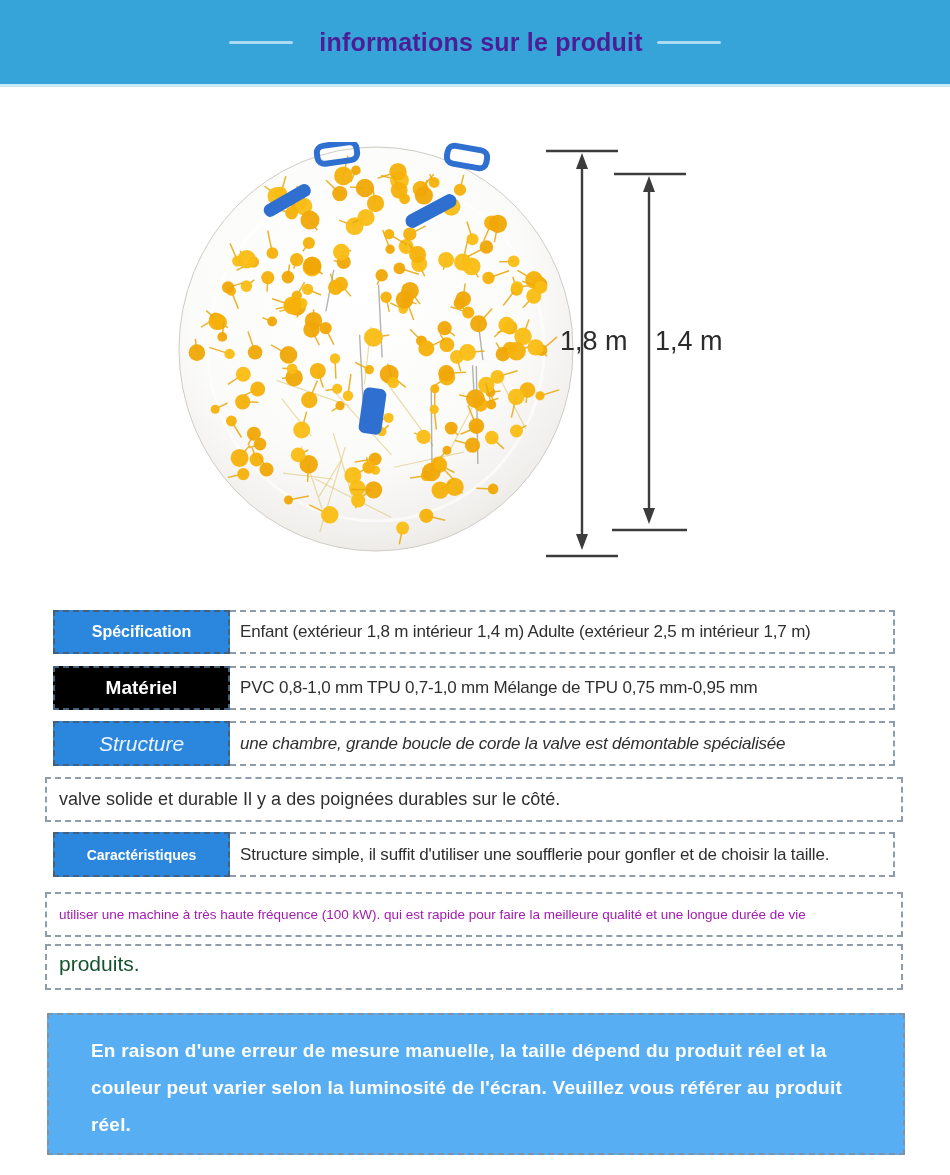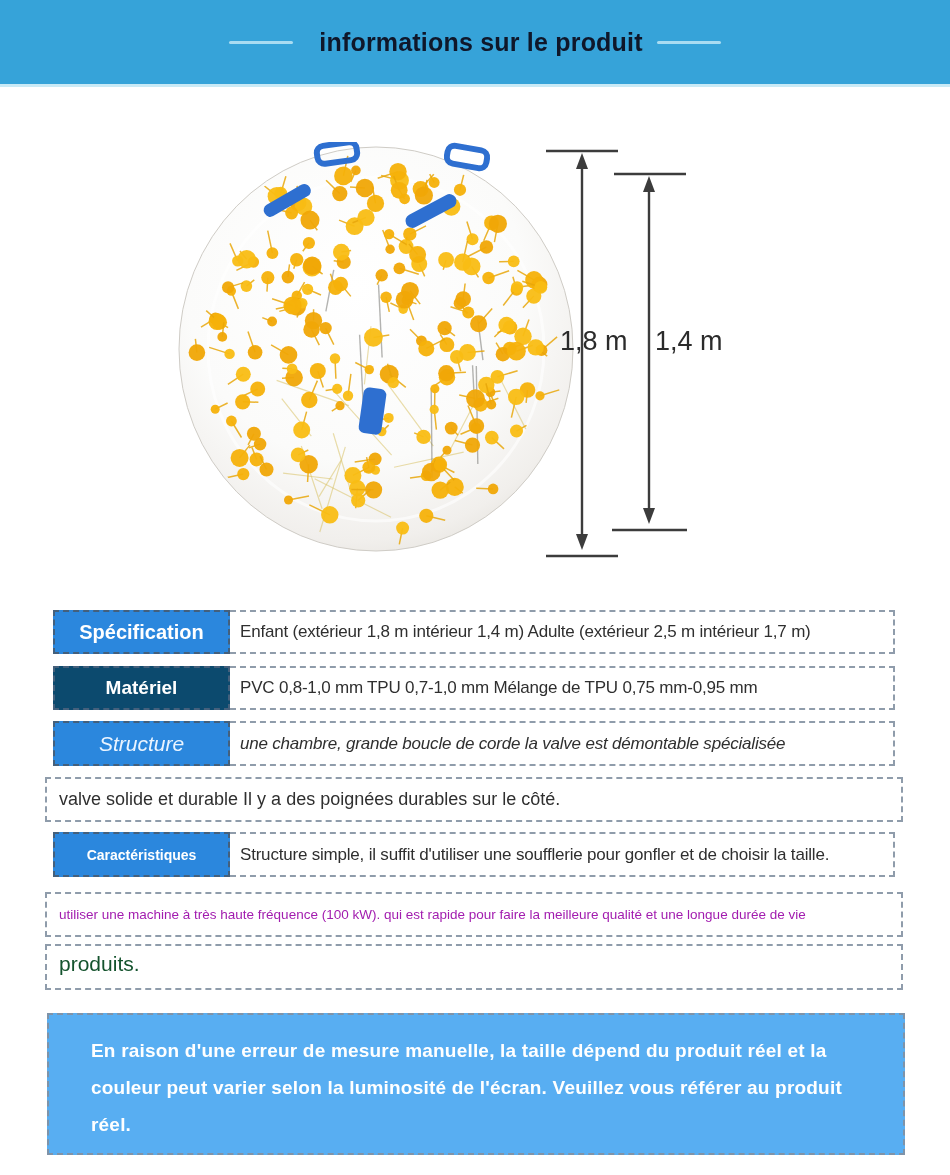--- a/index.html
+++ b/index.html
@@ -4,39 +4,39 @@
 <style>
   * { margin:0; padding:0; box-sizing:border-box; }
   html,body { background:#fff; }
   body { font-family:"Liberation Sans", sans-serif; }
   .page { position:relative; width:950px; height:1175px; background:#ffffff; overflow:hidden; }
 
   
   .banner { position:absolute; left:0; top:0; width:950px; height:84px;
             display:flex; align-items:center; justify-content:center; gap:14px; }
   .banner-line { width:64px; height:3px; border-radius:2px; }
-  .banner-title { color:#0f172a; font-size:25px; font-weight:700; letter-spacing:.2px;margin-left:12px; }
+  .banner-title { color:#4c1d95; font-size:25px; font-weight:700; letter-spacing:.2px;margin-left:12px; }
   .banner-strip { position:absolute; left:0; top:84px; width:950px; height:3px; }
 
   
   .figure { position:absolute; left:4px; top:87px; width:754px; height:510px; }
   .ball-svg { position:absolute; left:171px; top:55px; width:402px; height:412px; }
   .dims-svg { position:absolute; left:0; top:0; width:950px; height:510px; }
   .dim-label { font-size:27px; fill:#2b2b2b; font-weight:400; }
 
   
   .spec-row { position:absolute; display:flex; align-items:stretch; }
   .spec-label { width:177px; flex:0 0 177px; display:flex; align-items:center; justify-content:center;
                 border:2px dashed #44607c; color:#fff; }
   .spec-value { flex:1; display:flex; align-items:center; border:2px dashed #8f9cab;
                 border-left:none; padding-left:10px; color:#2f2f2f; font-size:17px;
                 letter-spacing:-.2px; background:#fff; white-space:nowrap; overflow:hidden; }
   .full-row  { position:absolute; display:flex; align-items:center; border:2px dashed #8f9cab;
                padding-left:12px; color:#2f2f2f; background:#fff; }
-  .lbl-spec  { font-size:20px; font-weight:700; }
+  .lbl-spec  { font-size:16px; font-weight:700; }
   .lbl-mat   { font-size:19px; font-weight:700; }
   .lbl-struct{ font-size:21px; font-weight:400; color:#eaf4ff; }
   .lbl-carac { font-size:14px; font-weight:600; }
 
   .r1 { left:53px; top:610px; width:842px; height:44px; }
   .r2 { left:53px; top:666px; width:842px; height:44px; }
   .r3 { left:53px; top:721px; width:842px; height:45px;font-style:italic; }
   .r4 { left:45px; top:777px; width:858px; height:45px; font-size:18px; }
   .r5 { left:53px; top:832px; width:842px; height:45px; }
   .r6 { left:45px; top:892px; width:858px; height:45px; font-size:13.5px; color:#a21caf; }
@@ -470,21 +470,21 @@
       <text class="dim-label" x="556" y="263">1,8 m</text>
       <text class="dim-label" x="651" y="263">1,4 m</text>
     </svg>
   </div>
 
   <div class="spec-row r1">
     <div class="spec-label lbl-spec" style="background: rgb(43, 135, 221);">Spécification</div>
     <div class="spec-value">Enfant (extérieur 1,8 m intérieur 1,4 m) Adulte (extérieur 2,5 m intérieur 1,7 m)</div>
   </div>
   <div class="spec-row r2">
-    <div class="spec-label lbl-mat" style="background: #0c4a6e;">Matériel</div>
+    <div class="spec-label lbl-mat" style="background: #000000;">Matériel</div>
     <div class="spec-value">PVC 0,8-1,0 mm TPU 0,7-1,0 mm Mélange de TPU 0,75 mm-0,95 mm</div>
   </div>
   <div class="spec-row r3">
     <div class="spec-label lbl-struct" style="background: rgb(43, 135, 221);">Structure</div>
     <div class="spec-value">une chambre, grande boucle de corde la valve est démontable spécialisée</div>
   </div>
   <div class="full-row r4">valve solide et durable Il y a des poignées durables sur le côté.</div>
   <div class="spec-row r5">
     <div class="spec-label lbl-carac" style="background: rgb(43, 135, 221);">Caractéristiques</div>
     <div class="spec-value">Structure simple, il suffit d'utiliser une soufflerie pour gonfler et de choisir la taille.</div>

